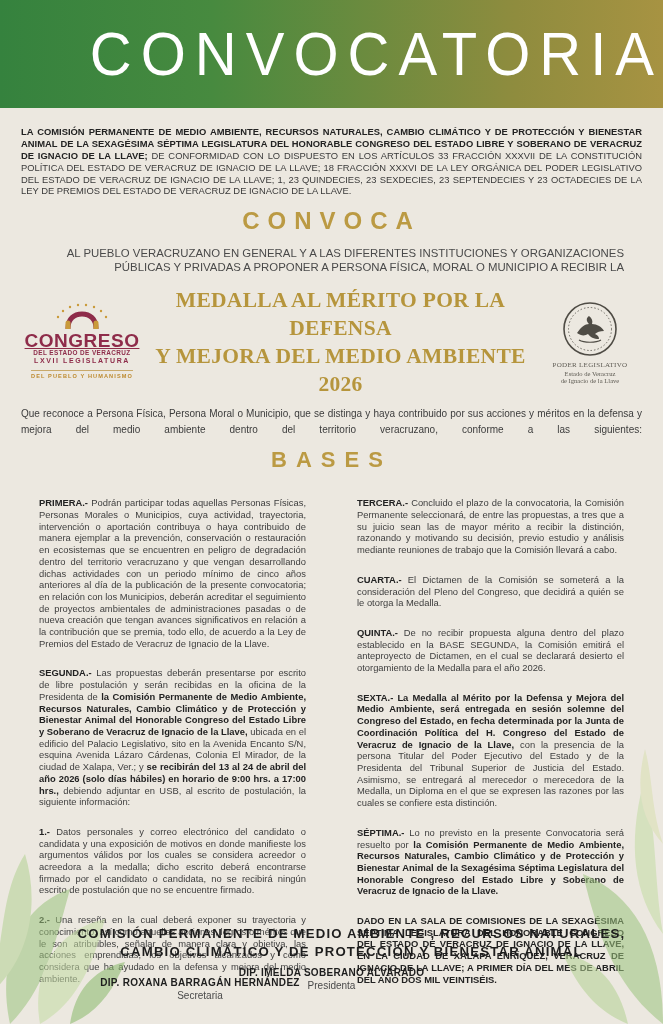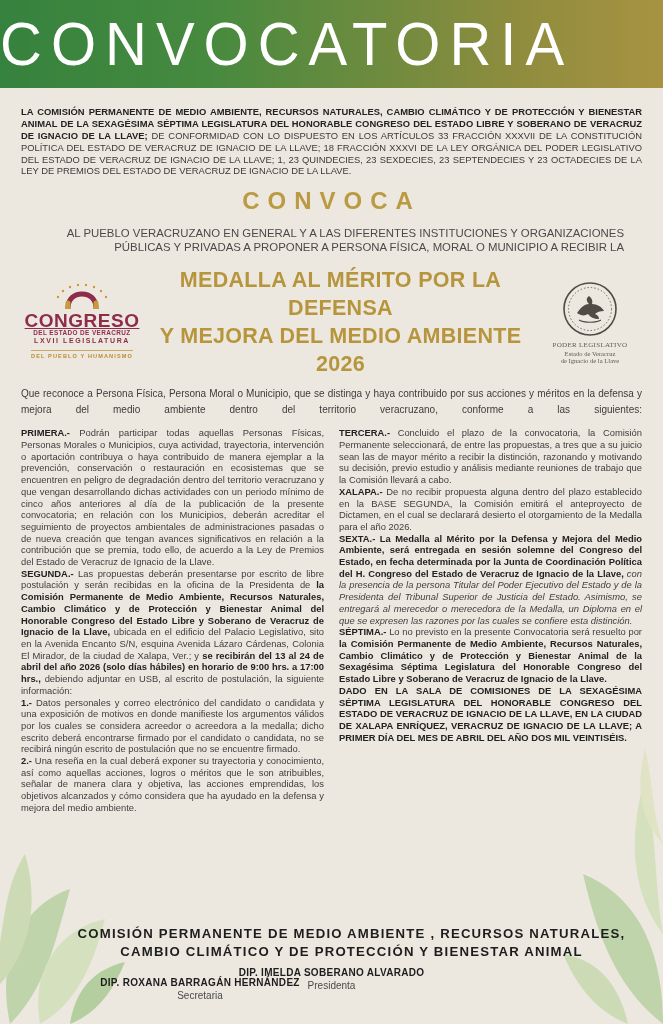--- a/index.html
+++ b/index.html
@@ -3,26 +3,26 @@
 <meta charset="utf-8">
 <style>
   html,body{margin:0;padding:0;}
   body{
     width:663px;height:1024px;overflow:hidden;position:relative;
     background:#ece8e0;
     font-family:"Liberation Sans", sans-serif;
     color:#3e3e3e;
   }
   .b{font-weight:700;color:#222;}
-  .i{font-style:italic;}
+  .i{}
   
   .banner{
-    height:88px;width:100%;
+    height:108px;width:100%;
     background:linear-gradient(90deg,#35823e 0%,#478a3f 32%,#8f8c3e 78%,#a79342 100%);
-    display:flex;align-items:center;justify-content:flex-start;
+    display:flex;align-items:center;justify-content:flex-end;
   }
   .banner h1{
     margin:0;color:#ffffff;font-weight:400;font-size:58px;
     letter-spacing:9px;line-height:1;transform:scaleY(1.05);
   }
   .content{padding:9px 21px 0 21px;}
   .intro{
     font-size:9.4px;line-height:11.8px;text-align:justify;color:#3a3a3a;
   }
   .convoca-h{
@@ -35,35 +35,35 @@
   }
   
   .medal-row{
     display:flex;align-items:center;margin:10px 0 4px 0;
   }
   .congress-logo{width:122px;text-align:center;color:#8e2c4a;flex:none;}
   .congress-logo .cname{font-size:19px;font-weight:800;letter-spacing:.5px;line-height:15px;text-decoration:underline;}
   .congress-logo .cline2{font-size:6.4px;font-weight:700;letter-spacing:.4px;margin-top:1px;}
   .congress-logo .cline3{font-size:7px;font-weight:600;letter-spacing:1.6px;margin-top:1px;}
   .congress-logo .cline4{font-size:5.6px;font-weight:700;letter-spacing:1.1px;color:#bd8a2f;margin-top:3px;border-top:.5px solid #c9a96a;padding-top:2px;display:inline-block;}
-  .medal-title{flex:1;text-align:center;color:#b6953c;font-weight:800;font-size:21.5px;line-height:28px;letter-spacing:.3px;}
+  .medal-title{flex:1;text-align:center;color:#b6953c;font-weight:800;font-size:21.5px;line-height:28px;letter-spacing:.3px;font-family:Liberation Serif, serif;}
   .seal-logo{width:104px;text-align:center;flex:none;color:#5d5a52;font-family:"Liberation Serif", serif;}
   .seal-logo .sline{font-size:6.6px;line-height:7.6px;}
   .seal-logo .sline:first-of-type{font-size:7px;letter-spacing:.3px;}
   .recognition{
     margin-top:8px;font-size:10px;line-height:15.5px;color:#3c3c3c;
     text-align:justify;text-align-last:justify;
   }
   .bases-h{
     text-align:center;color:#bb9a43;font-size:22px;font-weight:700;
     letter-spacing:9px;margin:7px 0 6px 0;
   }
   .cols{display:flex;gap:15px;}
   .col{width:50%;font-size:9.4px;line-height:11.7px;text-align:justify;color:#3e3e3e;}
-  .col p{margin:0;}
+  .col p{margin:18px;}
   
   .footer{position:absolute;left:0;right:0;top:925px;text-align:center;}
   .committee{
     font-size:13.2px;font-weight:700;color:#1d1d1d;letter-spacing:1.2px;
     line-height:17.5px;
     margin-left:40px;
   }
   .sig-center{margin-top:7px;}
   .sig-name{font-size:10px;font-weight:700;color:#1d1d1d;letter-spacing:.3px;}
   .sig-role{font-size:10px;color:#4a4a4a;margin-top:2px;}
@@ -143,31 +143,33 @@
         <path d="M18 40 C 23 43, 35 43, 40 40" stroke="#4f4c45" stroke-width="1.2" fill="none"></path>
       </svg>
       <div class="sline">PODER LEGISLATIVO</div>
       <div class="sline">Estado de Veracruz</div>
       <div class="sline">de Ignacio de la Llave</div>
     </div>
   </div>
 
   <p class="recognition">Que reconoce a Persona Física, Persona Moral o Municipio, que se distinga y haya contribuido por sus acciones y méritos en la defensa y mejora del medio ambiente dentro del territorio veracruzano, conforme a las siguientes:</p>
 
+  <div class="bases-h">BASES</div>
 
   <div class="cols">
     <div class="col">
       <p><span class="b">PRIMERA.- </span><span>Podrán participar todas aquellas Personas Físicas, Personas Morales o Municipios, cuya actividad, trayectoria, intervención o aportación contribuya o haya contribuido de manera ejemplar a la prevención, conservación o restauración en ecosistemas que se encuentren en peligro de degradación dentro del territorio veracruzano y que vengan desarrollando dichas actividades con un periodo mínimo de cinco años anteriores al día de la publicación de la presente convocatoria; en relación con los Municipios, deberán acreditar el seguimiento de proyectos ambientales de administraciones pasadas o de nueva creación que tengan avances significativos en relación a la contribución que se premia, todo ello, de acuerdo a la Ley de Premios del Estado de Veracruz de Ignacio de la Llave.</span></p>
       <p><span class="b">SEGUNDA.- </span><span>Las propuestas deberán presentarse por escrito de libre postulación y serán recibidas en la oficina de la Presidenta de </span><span class="b">la Comisión Permanente de Medio Ambiente, Recursos Naturales, Cambio Climático y de Protección y Bienestar Animal del Honorable Congreso del Estado Libre y Soberano de Veracruz de Ignacio de la Llave,</span><span> ubicada en el edificio del Palacio Legislativo, sito en la Avenida Encanto S/N, esquina Avenida Lázaro Cárdenas, Colonia El Mirador, de la ciudad de Xalapa, Ver.; y </span><span class="b">se recibirán del 13 al 24 de abril del año 2026 (solo días hábiles) en horario de 9:00 hrs. a 17:00 hrs.,</span><span> debiendo adjuntar en USB, al escrito de postulación, la siguiente información:</span></p>
       <p><span class="b">1.- </span><span>Datos personales y correo electrónico del candidato o candidata y una exposición de motivos en donde manifieste los argumentos válidos por los cuales se considera acreedor o acreedora a la medalla; dicho escrito deberá encontrarse firmado por el candidato o candidata, no se recibirá ningún escrito de postulación que no se encuentre firmado.</span></p>
       <p><span class="b">2.- </span><span>Una reseña en la cual deberá exponer su trayectoria y conocimiento, así como aquellas acciones, logros o méritos que le son atribuibles, señalar de manera clara y objetiva, las acciones emprendidas, los objetivos alcanzados y cómo considera que ha ayudado en la defensa y mejora del medio ambiente.</span></p>
     </div>
     <div class="col">
       <p><span class="b">TERCERA.- </span><span>Concluido el plazo de la convocatoria, la Comisión Permanente seleccionará, de entre las propuestas, a tres que a su juicio sean las de mayor mérito a recibir la distinción, razonando y motivando su decisión, previo estudio y análisis mediante reuniones de trabajo que la Comisión llevará a cabo.</span></p>
-      <p><span class="b">XALAPA.- </span><span>De no recibir propuesta alguna dentro del plazo establecido en la BASE SEGUNDA, la Comisión emitirá el anteproyecto de Dictamen, en el cual se declarará desierto el otorgamiento de la Medalla para el año 2026.</span></p>
+      <p><span class="b">CUARTA.- </span><span>El Dictamen de la Comisión se someterá a la consideración del Pleno del Congreso, que decidirá a quién se le otorga la Medalla.</span></p>
+      <p><span class="b">QUINTA.- </span><span>De no recibir propuesta alguna dentro del plazo establecido en la BASE SEGUNDA, la Comisión emitirá el anteproyecto de Dictamen, en el cual se declarará desierto el otorgamiento de la Medalla para el año 2026.</span></p>
       <p><span class="b">SEXTA.- La Medalla al Mérito por la Defensa y Mejora del Medio Ambiente, será entregada en sesión solemne del Congreso del Estado, en fecha determinada por la Junta de Coordinación Política del H. Congreso del Estado de Veracruz de Ignacio de la Llave,</span><span class="i"> con la presencia de la persona Titular del Poder Ejecutivo del Estado y de la Presidenta del Tribunal Superior de Justicia del Estado. Asimismo, se entregará al merecedor o merecedora de la Medalla, un Diploma en el que se expresen las razones por las cuales se confiere esta distinción.</span></p>
       <p><span class="b">SÉPTIMA.- </span><span>Lo no previsto en la presente Convocatoria será resuelto por </span><span class="b">la Comisión Permanente de Medio Ambiente, Recursos Naturales, Cambio Climático y de Protección y Bienestar Animal de la Sexagésima Séptima Legislatura del Honorable Congreso del Estado Libre y Soberano de Veracruz de Ignacio de la Llave.</span></p>
       <p><span class="b">DADO EN LA SALA DE COMISIONES DE LA SEXAGÉSIMA SÉPTIMA LEGISLATURA DEL HONORABLE CONGRESO DEL ESTADO DE VERACRUZ DE IGNACIO DE LA LLAVE, EN LA CIUDAD DE XALAPA ENRÍQUEZ, VERACRUZ DE IGNACIO DE LA LLAVE; A PRIMER DÍA DEL MES DE ABRIL DEL AÑO DOS MIL VEINTISÉIS.</span></p>
     </div>
   </div>
 </main>
 
 <footer class="footer">
   <div class="committee">
     <div>COMISIÓN PERMANENTE DE MEDIO AMBIENTE , RECURSOS NATURALES,</div>

